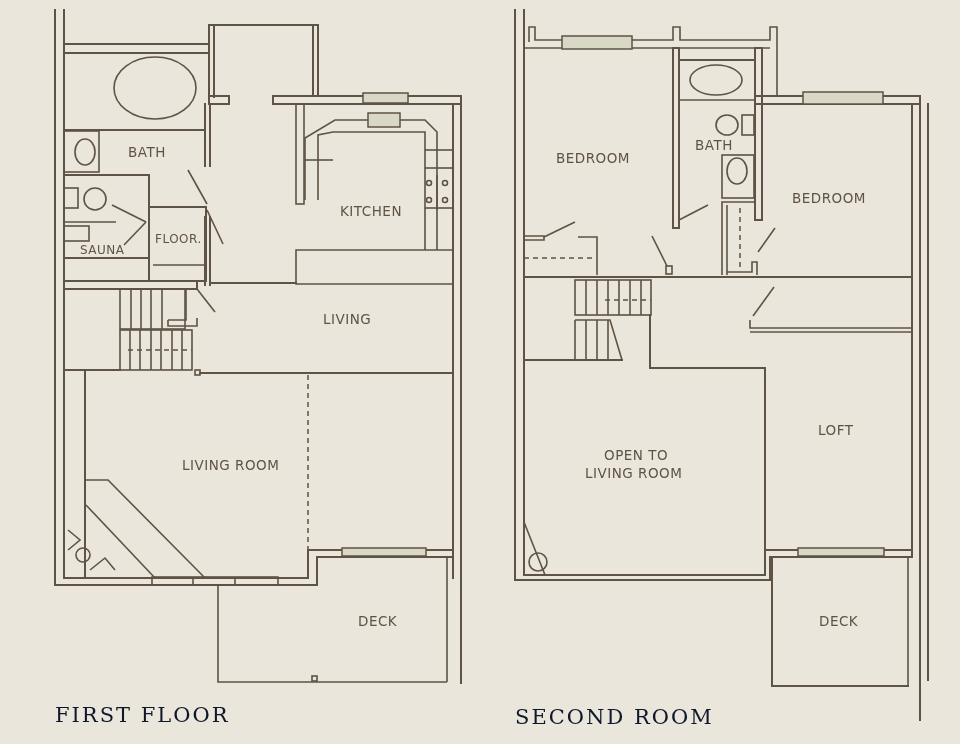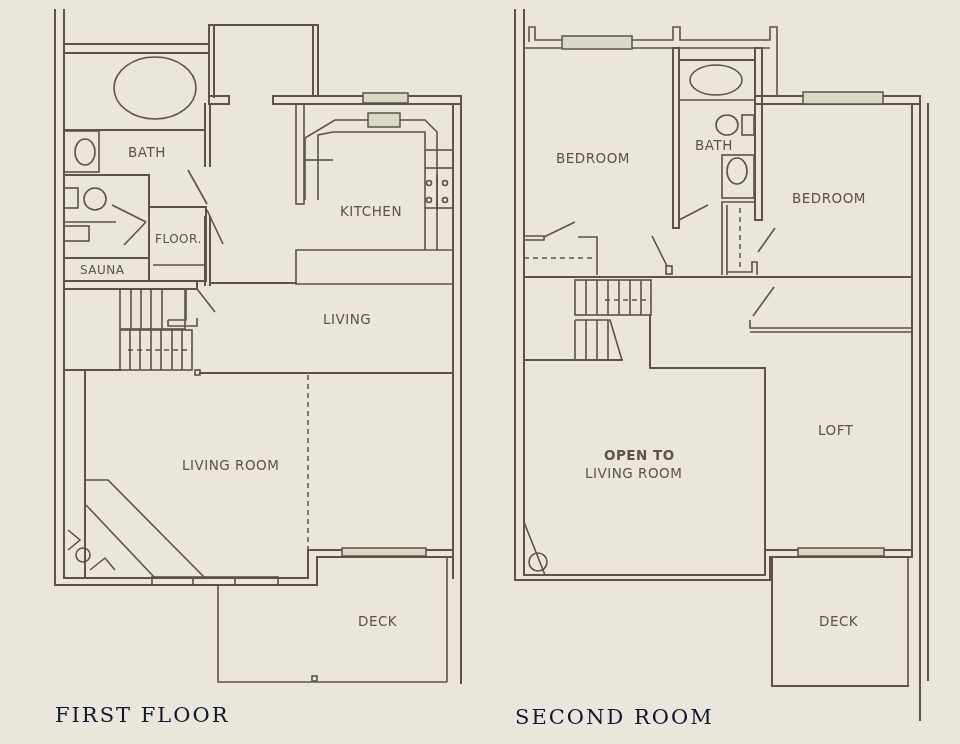--- a/index.html
+++ b/index.html
@@ -206,27 +206,27 @@
     <rect class="win" x="798" y="548" width="86" height="8"></rect>
 
     <polyline class="w" points="772,557 772,686 908,686"></polyline>
     <line class="t" x1="908" y1="557" x2="908" y2="686"></line>
     <line class="w" x1="928" y1="104" x2="928" y2="680"></line>
   </g>
 </svg>
 
 <div class="lbl" style="left:128px;top:143px;">BATH</div>
 <div class="lbl" style="left:340px;top:202px;">KITCHEN</div>
-<div class="lbl" style="left:80px;top:241px;font-size:12px;margin-top:20px;">SAUNA</div>
+<div class="lbl" style="left:80px;top:241px;font-size:12px;">SAUNA</div>
 <div class="lbl" style="left:155px;top:230px;font-size:12px;">FLOOR.</div>
 <div class="lbl" style="left:323px;top:310px;">LIVING</div>
 <div class="lbl" style="left:182px;top:456px;">LIVING ROOM</div>
 <div class="lbl" style="left:358px;top:612px;">DECK</div>
 <div class="title" style="left:55px;top:703px;">FIRST FLOOR</div>
 
 <div class="lbl" style="left:556px;top:149px;">BEDROOM</div>
 <div class="lbl" style="left:695px;top:136px;">BATH</div>
 <div class="lbl" style="left:792px;top:189px;">BEDROOM</div>
-<div class="lbl" style="left:604px;top:446px;font-weight:bold;">OPEN TO</div>
+<div class="lbl" style="left:604px;top:446px;">OPEN TO</div>
 <div class="lbl" style="left:585px;top:464px;">LIVING ROOM</div>
 <div class="lbl" style="left:818px;top:421px;">LOFT</div>
 <div class="lbl" style="left:819px;top:612px;">DECK</div>
 <div class="title" style="left:515px;top:705px;">SECOND ROOM</div>
 
 </body></html>

